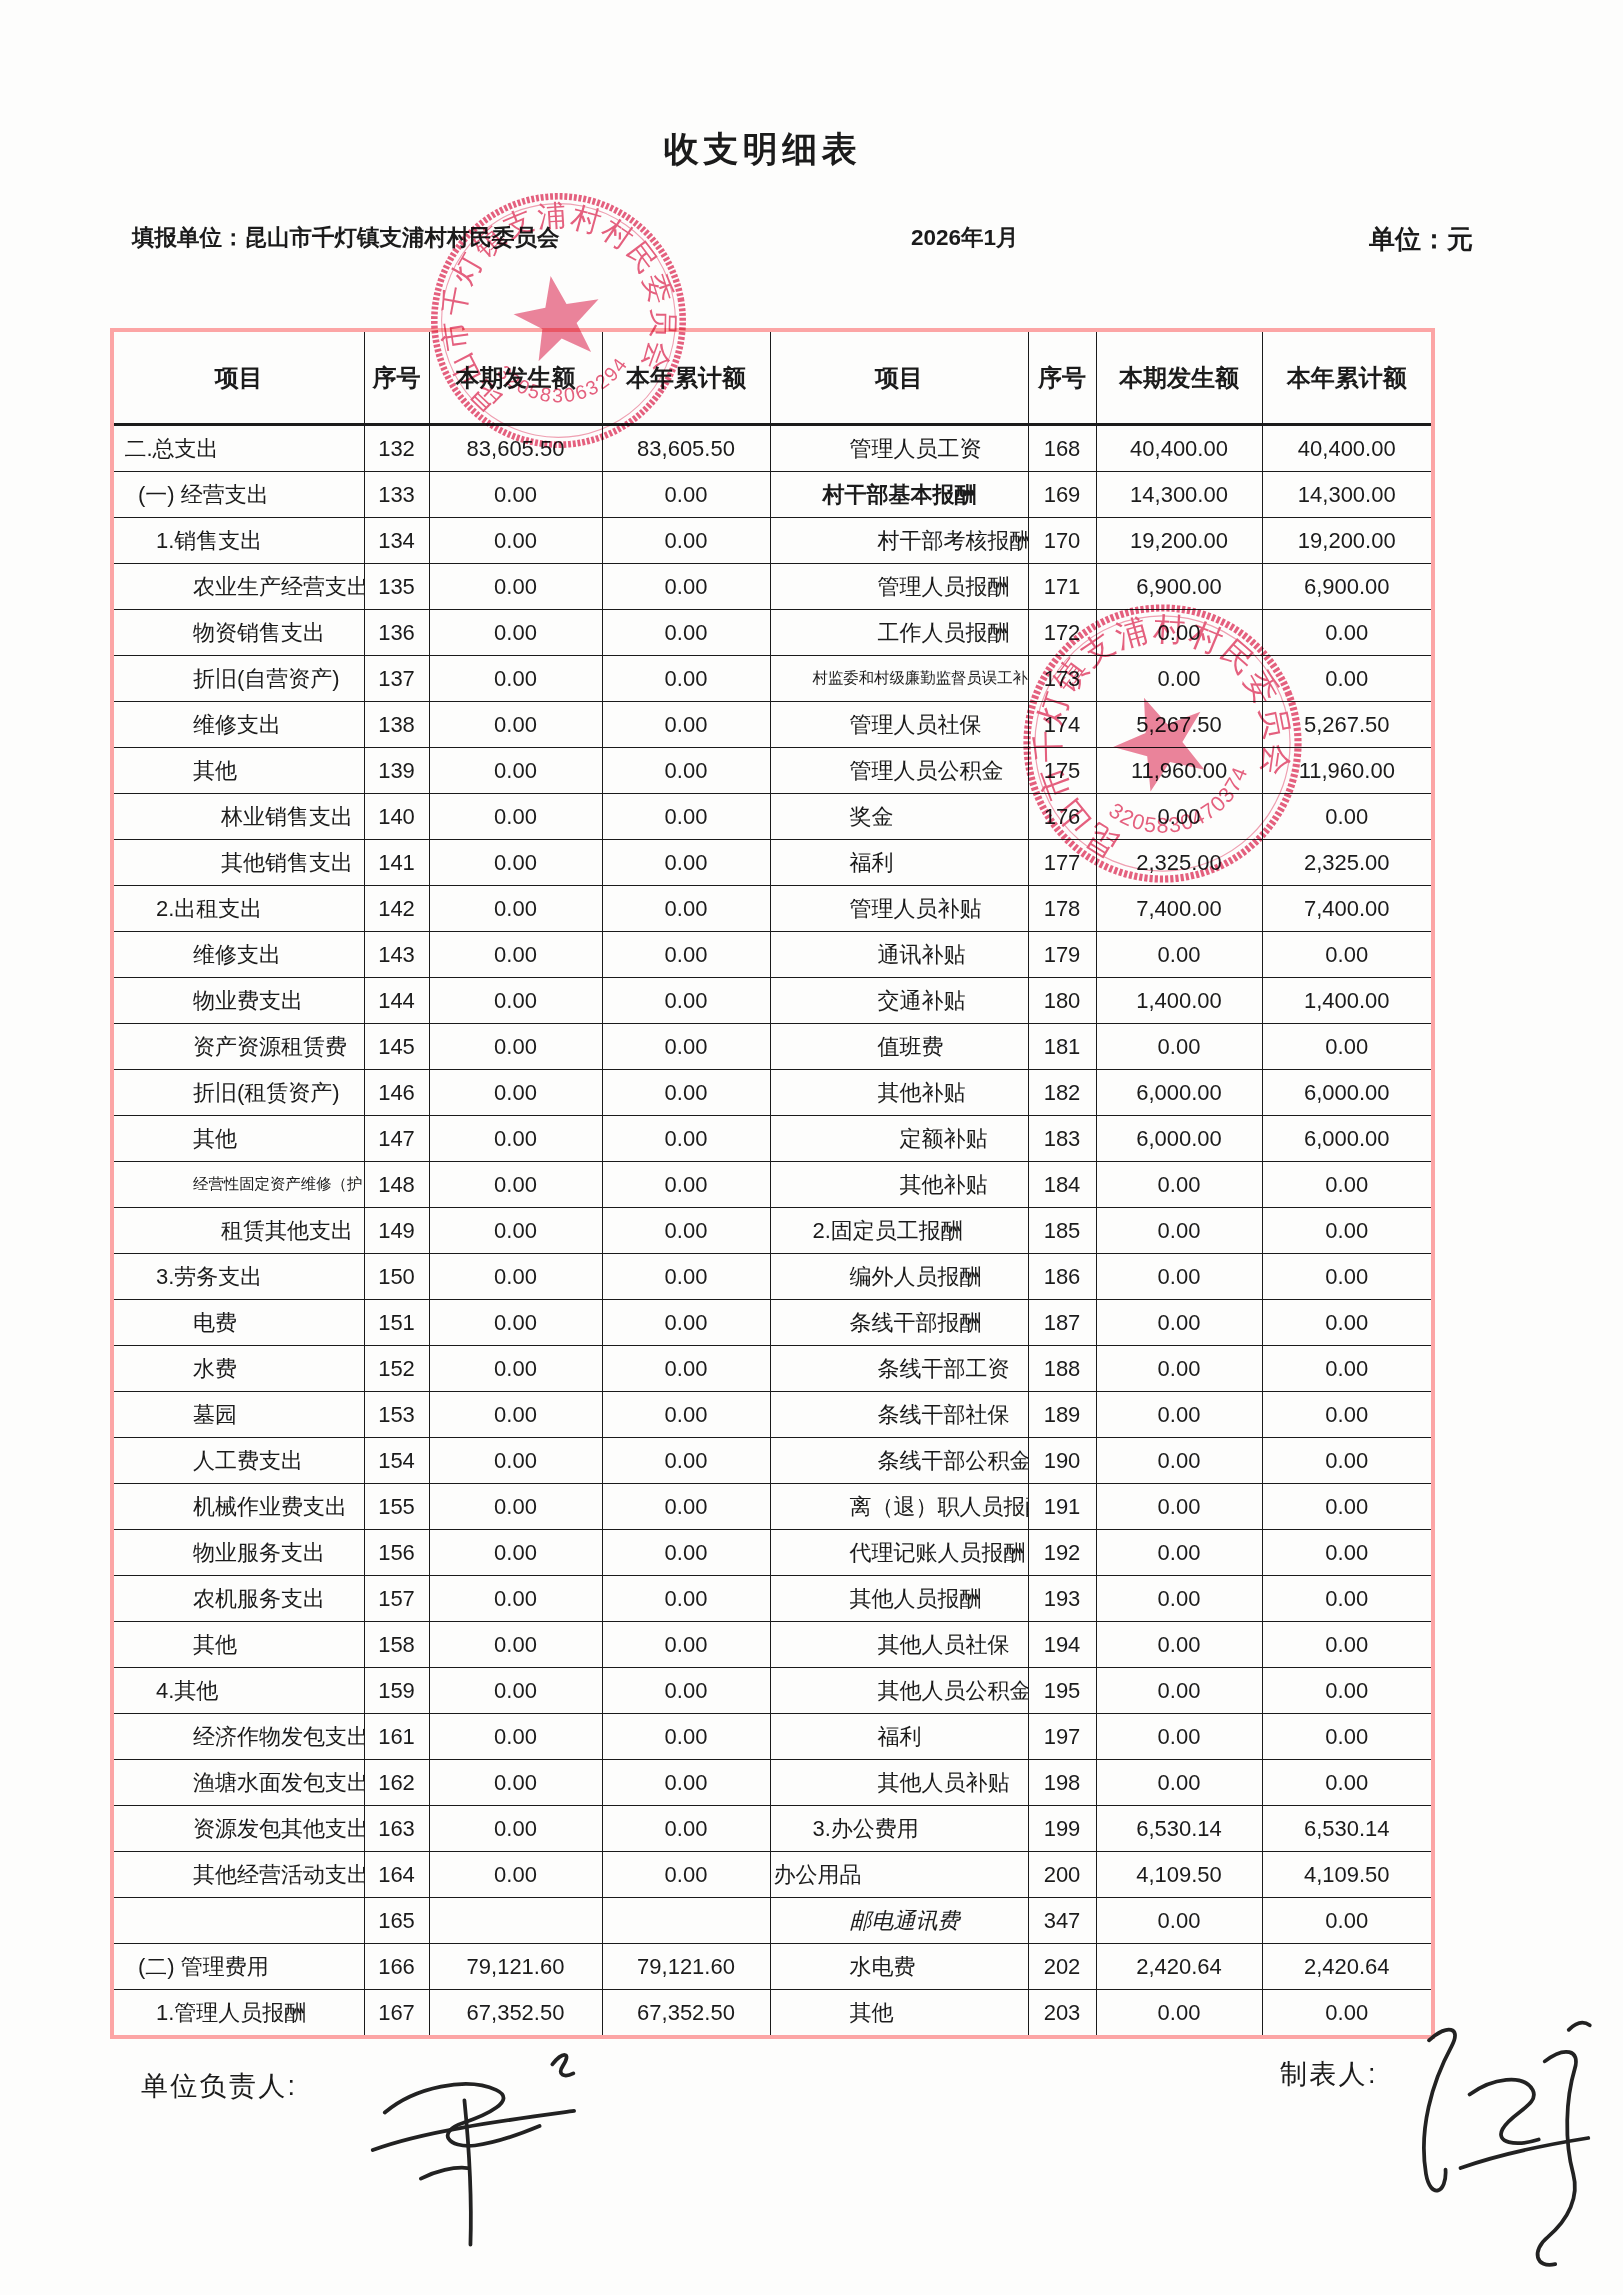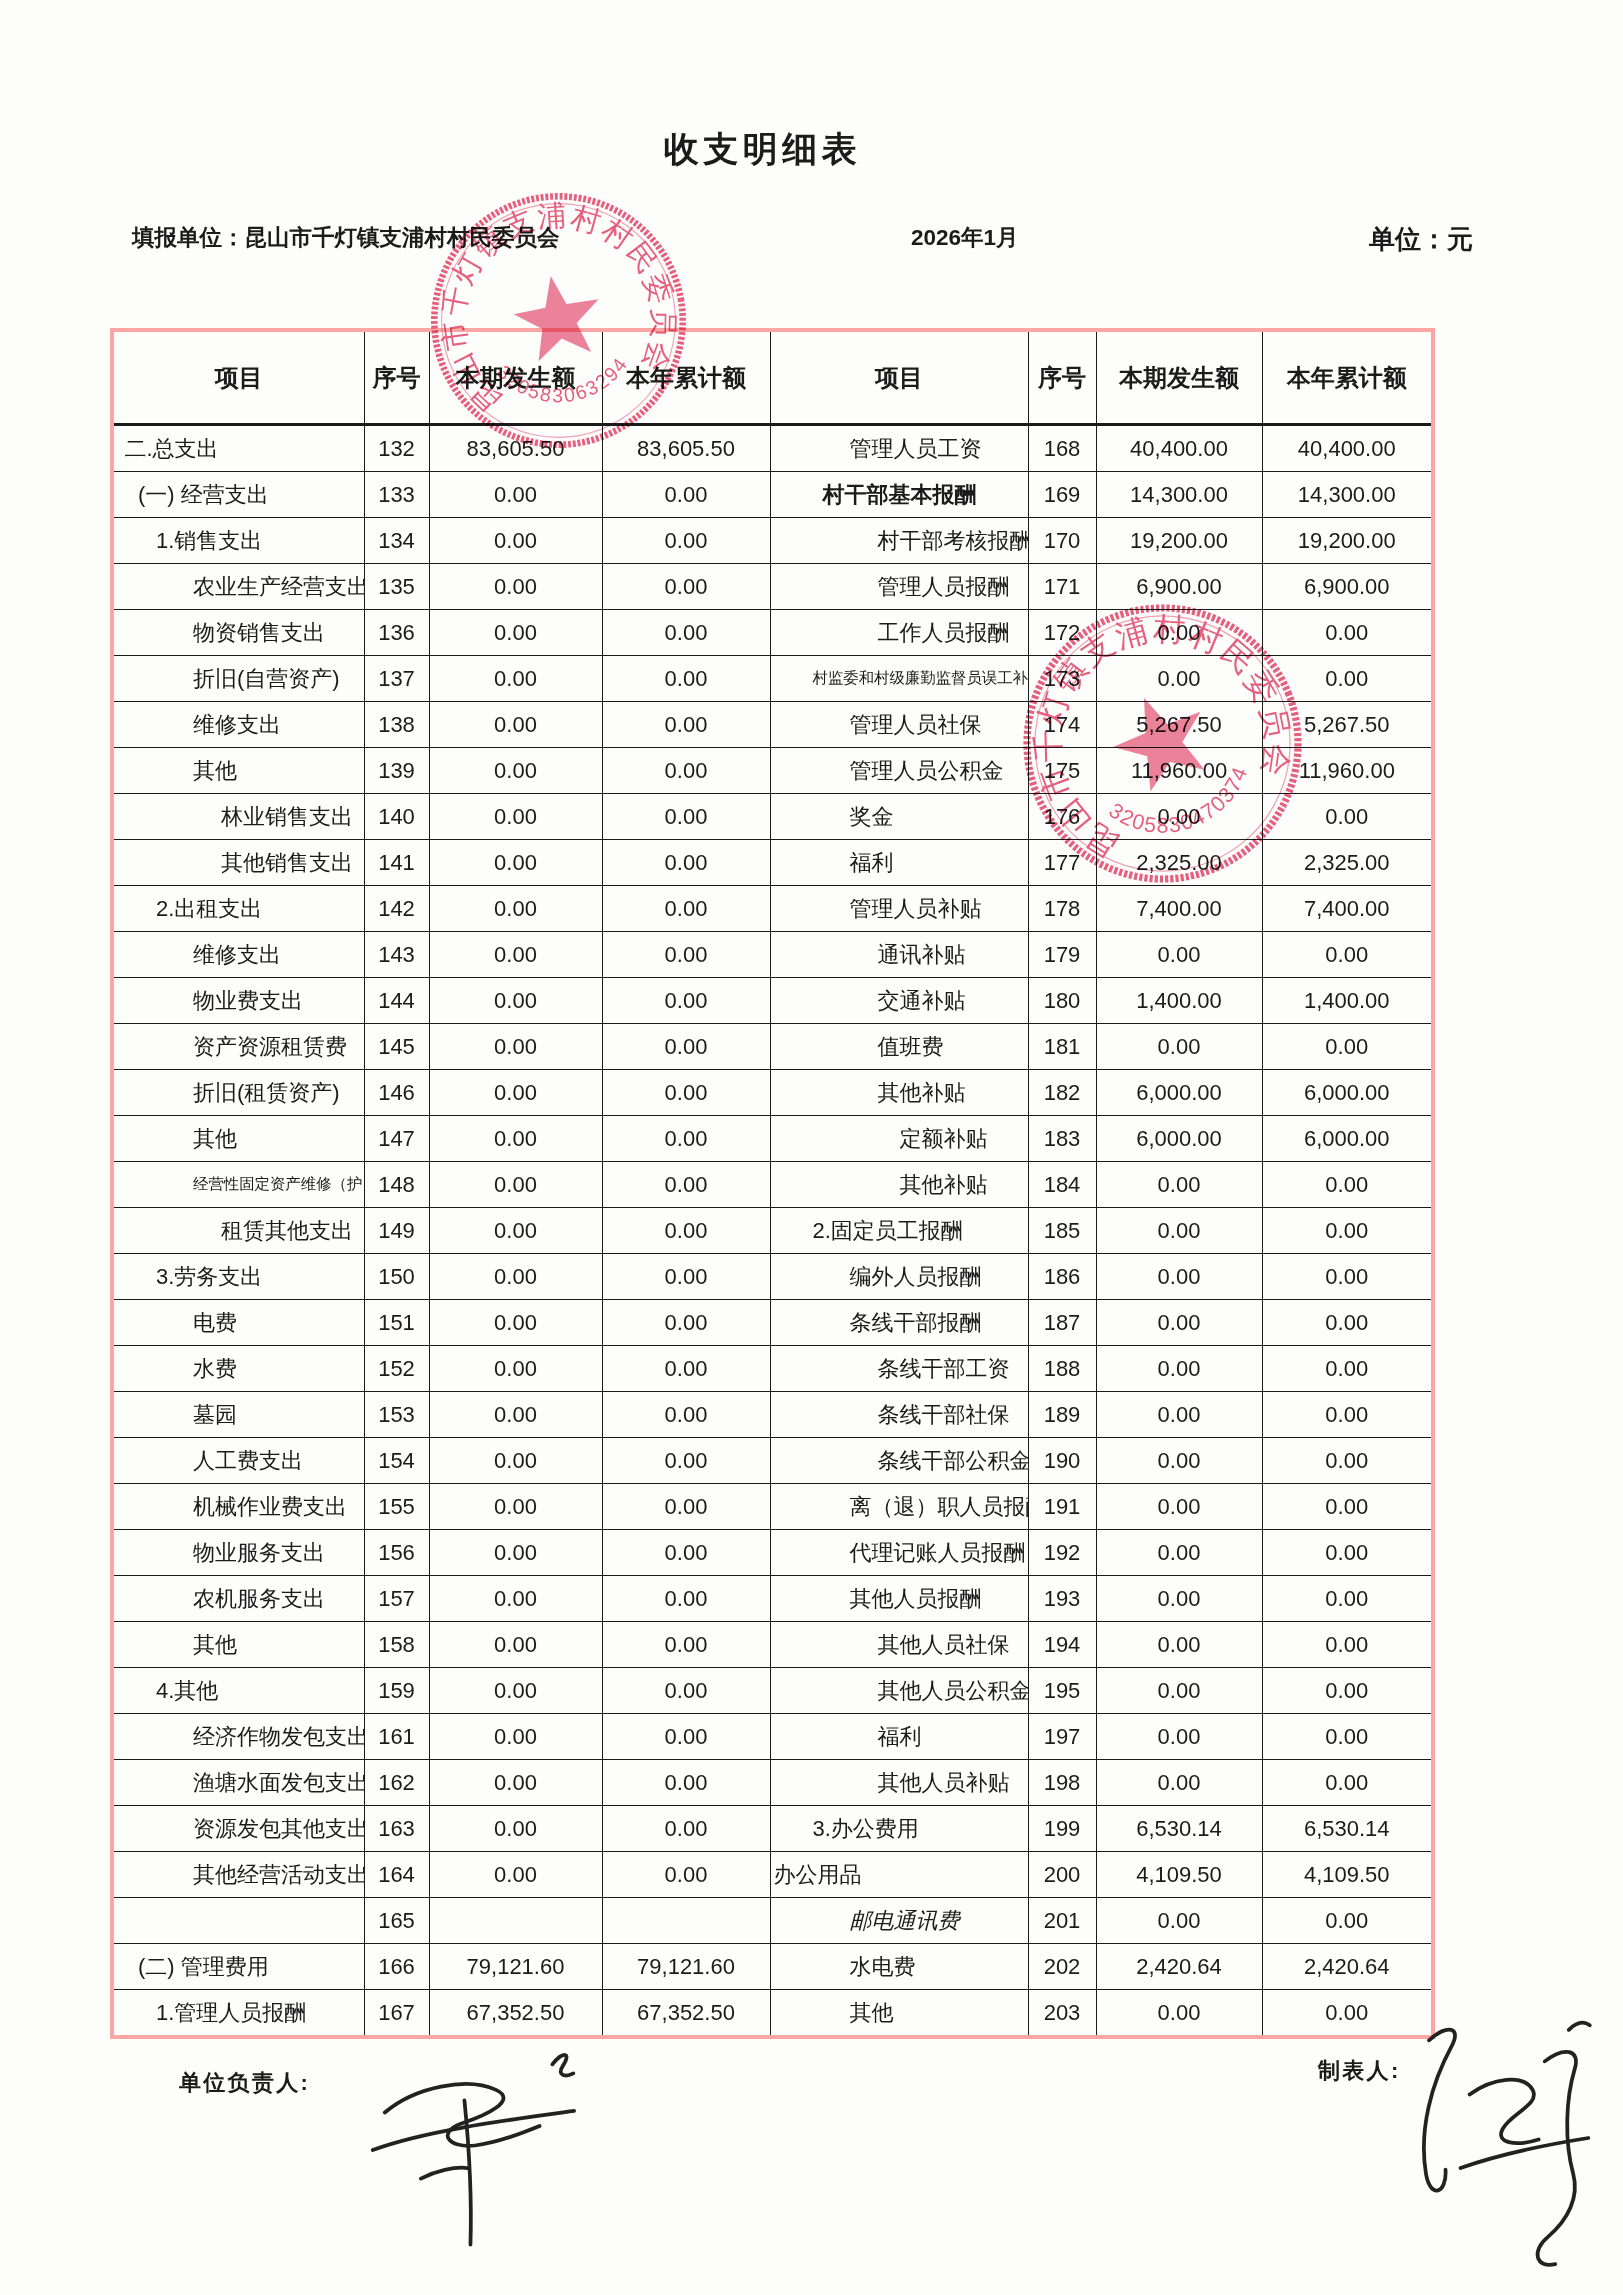--- a/index.html
+++ b/index.html
@@ -25,21 +25,21 @@
   .grid th,.grid td{border:1.9px solid #1b1b1b;overflow:hidden;}
   .grid th{
     height:91px;font-size:24px;font-weight:600;text-align:center;
     border-bottom:3px solid #1b1b1b;padding:0;
   }
   .grid td{height:45px;font-size:22px;padding:0 3px;white-space:nowrap;}
   .grid td.num{text-align:center;}
   .grid td.item{text-align:left;}
   .grid td.small{font-size:15.4px;}
 
-  .footer-label{position:absolute;font-size:22px;font-weight:700;letter-spacing:2.3px;margin-left:38px;}
+  .footer-label{position:absolute;font-size:27px;font-weight:400;letter-spacing:2.3px;}
   .resp-label{left:141px;top:2068px;}
   .prep-label{left:1280px;top:2056px;}
 
   .sig-layer{position:absolute;left:0;top:0;width:1623px;height:2295px;pointer-events:none;}
   .sig-layer path{fill:none;stroke:#222;stroke-width:5;stroke-linecap:round;stroke-linejoin:round;}
 
   .stamp{position:absolute;mix-blend-mode:multiply;opacity:.82;}
   .stamp-1{left:427px;top:189px;width:263px;height:263px;transform:rotate(-10deg);}
   .stamp-2{left:1019px;top:600px;width:287px;height:287px;transform:rotate(-22deg);}
   .stamp text{font-family:"Liberation Sans",sans-serif;}
@@ -400,21 +400,21 @@
           <td class="num">200</td>
           <td class="num">4,109.50</td>
           <td class="num">4,109.50</td>
         </tr>
         <tr>
           <td class="item" style="padding-left: 10.5px;"></td>
           <td class="num">165</td>
           <td class="num"></td>
           <td class="num"></td>
           <td class="item" style="padding-left: 79px; font-style: italic;">邮电通讯费</td>
-          <td class="num">201</td>
+          <td class="num">347</td>
           <td class="num">0.00</td>
           <td class="num">0.00</td>
         </tr>
         <tr>
           <td class="item" style="padding-left: 24px;">(二) 管理费用</td>
           <td class="num">166</td>
           <td class="num">79,121.60</td>
           <td class="num">79,121.60</td>
           <td class="item" style="padding-left: 79px;">水电费</td>
           <td class="num">202</td>

